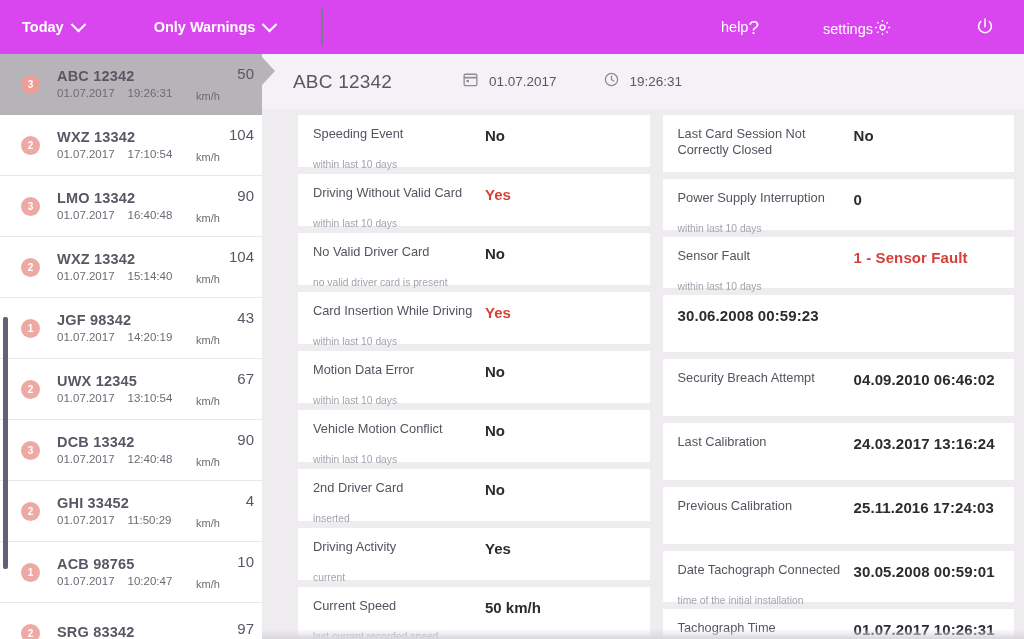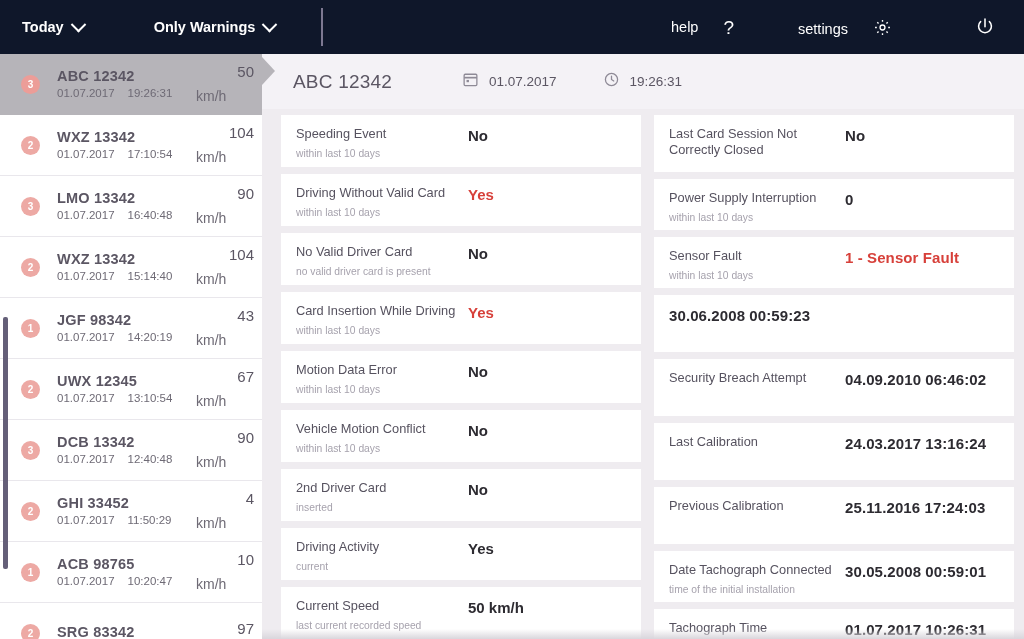--- a/index.html
+++ b/index.html
@@ -7,21 +7,21 @@
     width: 1024px; height: 639px;
     overflow: hidden;
     font-family: "Liberation Sans", sans-serif;
     background: #efecf0;
   }
   #app { position: relative; width: 1024px; height: 639px; display: flex; flex-direction: column; }
 
   
   .topbar {
     height: 54px; min-height: 54px;
-    background: #0f172a;
+    background: #d946ef;
     display: flex; align-items: center;
     position: relative; z-index: 30;
   }
   .tb-left { display: flex; align-items: center; height: 100%; }
   .tb-dd {
     display: flex; align-items: center; gap: 9px;
     color: #ffffff; font-size: 14.5px; font-weight: bold;
     cursor: pointer; white-space: nowrap;
   }
   .tb-dd.today { margin-left: 22px; }
@@ -33,21 +33,21 @@
     transform: rotate(45deg) translate(-2px,-2px);
   }
   .tb-sep {
     width: 2px; height: 38px; background: #7d7891;
     margin-left: 46px; align-self: center;
   }
   .tb-right {
     margin-left: auto; display: flex; align-items: center; height: 100%;
   }
   .tb-item {
-    display: flex; align-items: center; gap: 25px;
+    display: flex; align-items: center; gap: 0;
     color: #ffffff; font-size: 14.5px; cursor: pointer;
     white-space: nowrap;
   }
   .tb-item.help { margin-right: 64px; }
   .tb-item.settings { margin-right: 82px; align-items: flex-end; }
   .tb-item.power { margin-right: 28px; }
   .qmark { font-size: 19px; line-height: 1; font-weight: normal; }
   .gear-ic, .pwr-ic { display:block; }
 
   
@@ -85,21 +85,21 @@
   }
   .sb-sub {
     font-size: 11.5px; color: #6e6a75; margin-top: 2px;
     display: flex; gap: 13px; line-height: 1.2;
   }
   .sb-speed {
     width: 58px; flex: none; text-align: left;
     margin-right: 8px;
   }
   .sb-speed .v { font-size: 15px; color: #5b5663; line-height: 1.15; text-align: right; }
-  .sb-speed .u { font-size: 14px; color: #6e6a75; line-height: 1.2; margin-top: 8px; }
+  .sb-speed .u { font-size: 11px; color: #6e6a75; line-height: 1.2; margin-top: 8px; }
 
   
   .sb-track {
     position: absolute; left: 3px; top: 0; bottom: 0; width: 5px; z-index: 6;
   }
   .sb-thumb {
     position: absolute; left: 0; width: 5px;
     top: 263px; height: 252px;
     background: #645f78; border-radius: 2px;
   }
@@ -125,36 +125,36 @@
   .mh-title {
     font-size: 19px; color: #5b5663; font-weight: normal;
     margin-left: 31px; letter-spacing: .2px;
   }
   .mh-meta { display: flex; align-items: center; gap: 10px; margin-left: 70px; }
   .mh-meta .txt { font-size: 13.5px; color: #5b5663; }
   .mh-meta.time { margin-left: 46px; }
 
   .cards {
     flex: 1; display: flex; gap: 13px;
-    padding: 6px 10px 0 19px; min-height: 0; overflow: hidden;
+    padding: 6px 10px 0 36px; min-height: 0; overflow: hidden;
   }
   .col { flex: 1; min-width: 0; display: flex; flex-direction: column; gap: 7px; }
   .card {
     background: #ffffff;
     display: flex; align-items: flex-start;
     padding: 11px 14px 11px 15px;
     min-height: 51px;
   }
   .card.tall { min-height: 57px; }
   .c-label { width: 172px; flex: none; padding-right: 8px; }
   .c-title {
     font-size: 12.8px; color: #56525f; line-height: 1.28;
   }
   .c-sub {
-    font-size: 10.3px; color: #a6a2ad; margin-top: 6px; line-height: 1.2;
+    font-size: 10.3px; color: #a6a2ad; margin-top: 17px; line-height: 1.2;
   }
   .c-value {
     font-size: 15px; font-weight: bold; color: #2d2b31;
     padding-top: 1px; white-space: nowrap;
   }
   .c-value.red { color: #d7403a; }
   .col.right .c-label { width: 176px; }
   .col.right .c-value { letter-spacing: .1px; }
 
   .bottom-fade {

